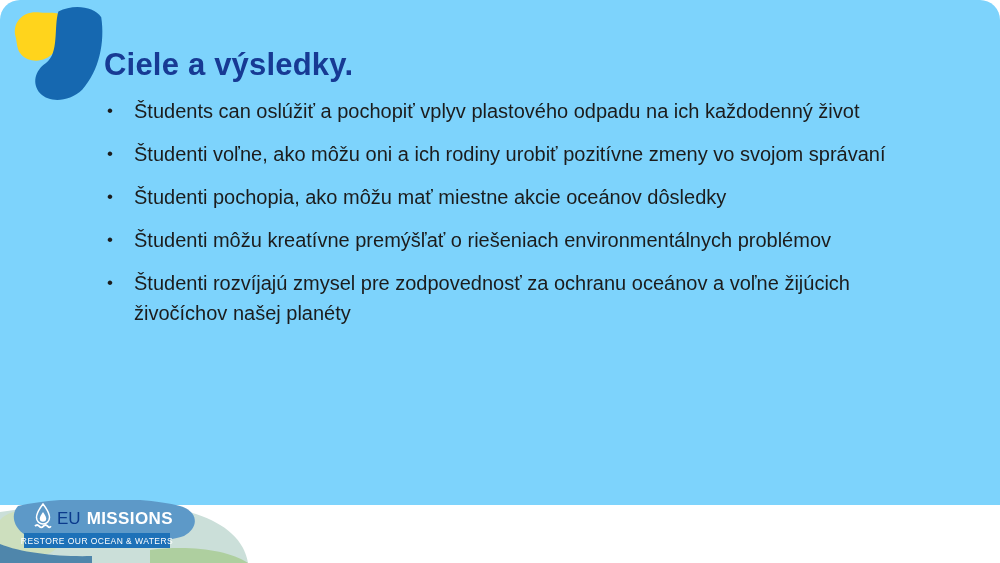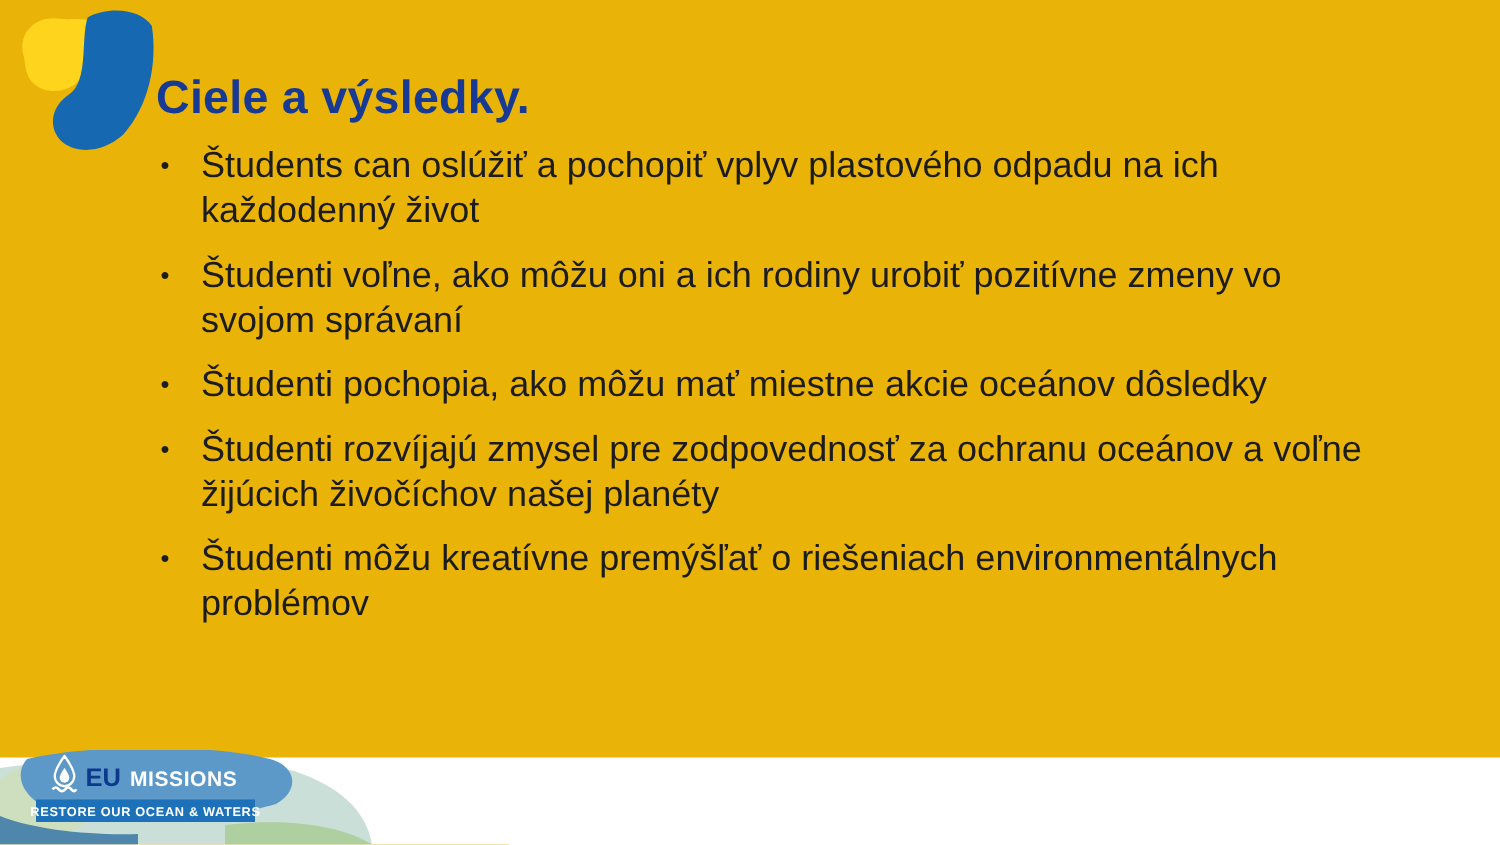--- a/index.html
+++ b/index.html
@@ -1,45 +1,45 @@
 <!DOCTYPE html>
 <html><head>
 <meta charset="utf-8">
 <style>
   html,body{margin:0;padding:0;}
   body{width:1000px;height:563px;overflow:hidden;background:#fff;}
-  .slide{position:relative;width:1000px;height:563px;background:#eab308;
-         font-family:"Liberation Sans",sans-serif;}
+  .slide{position:relative;width:1000px;height:563px;background:#7dd3fc;
+         font-family:"Liberation Sans",sans-serif;border-radius:20px;}
 
   
   .corner-logo{position:absolute;left:6px;top:3px;width:100px;height:102px;}
 
   
   .title{position:absolute;left:104px;top:47px;margin:0;font-size:31px;
          font-weight:bold;color:#173a94;letter-spacing:0.2px;}
 
   
   .bullets{position:absolute;left:105px;top:96px;width:812px;margin:0;padding:0;list-style:none;}
-  .bullets li{position:relative;padding-left:29px;font-size:24px;line-height:30px;
+  .bullets li{position:relative;padding-left:29px;font-size:20px;line-height:30px;
               color:#1c1c1c;margin-bottom:13px;}
   .bullets li::before{content:"\2022";position:absolute;left:2px;top:0;
               font-size:17px;color:#1c1c1c;}
 
   
   .footer{position:absolute;left:0;bottom:0;width:1000px;height:58px;background:#ffffff;}
 
   
   .em-badge{position:absolute;left:0;bottom:0;width:250px;height:63px;}
   .em-bg{position:absolute;left:0;top:0;width:250px;height:63px;}
   .em-row{position:absolute;left:34px;top:3px;display:flex;align-items:flex-end;}
   .em-drop-icon{width:18px;height:27px;margin-right:5px;}
-  .em-eu{font-size:17px;font-weight:bold;color:#0b3a8c;margin-right:6px;line-height:22px;}
-  .em-missions{font-size:14px;font-weight:bold;color:#ffffff;letter-spacing:0.4px;line-height:22px;}
+  .em-eu{font-size:17px;font-weight:normal;color:#0b3a8c;margin-right:6px;line-height:22px;}
+  .em-missions{font-size:17px;font-weight:bold;color:#ffffff;letter-spacing:0.4px;line-height:22px;}
   .em-band{position:absolute;left:24px;top:33px;width:146px;height:15px;background:#1d71b8;
-           color:#ffffff;font-size:8.5px;font-weight:bold;letter-spacing:0.45px;
+           color:#ffffff;font-size:8.5px;font-weight:normal;letter-spacing:0.45px;
            display:flex;align-items:center;justify-content:center;white-space:nowrap;}
   .hidden-defs{position:absolute;width:0;height:0;}
 </style>
 </head>
 <body>
 
 <svg class="hidden-defs" aria-hidden="true">
   <defs>
     <path id="st" d="M0,-2.3 L0.53,-0.73 L2.19,-0.71 L0.86,0.28 L1.35,1.86 L0,0.9 L-1.35,1.86 L-0.86,0.28 L-2.19,-0.71 L-0.53,-0.73 Z"></path>
   </defs>
@@ -51,22 +51,22 @@
     <path d="M10,34 C6,18 20,6 36,9 C45,10 55,7 62,14 C56,26 58,40 50,51 C41,62 24,62 16,53 C11,47 12,42 10,34 Z" fill="#ffd41c"></path>
     <path d="M55,8 C70,0 92,2 100,14 C104,40 98,70 80,90 C66,103 46,104 36,94 C27,84 30,70 42,62 C56,52 50,24 55,8 Z" fill="#1668b0"></path>
   </svg>
 
   <h1 class="title">Ciele a výsledky.</h1>
 
   <ul class="bullets">
     <li><span>Študents can oslúžiť a pochopiť vplyv plastového odpadu na ich každodenný život</span></li>
     <li><span>Študenti voľne, ako môžu oni a ich rodiny urobiť pozitívne zmeny vo svojom správaní</span></li>
     <li><span>Študenti pochopia, ako môžu mať miestne akcie oceánov dôsledky</span></li>
+    <li><span>Študenti môžu kreatívne premýšľať o riešeniach environmentálnych problémov</span></li>
     <li><span>Študenti rozvíjajú zmysel pre zodpovednosť za ochranu oceánov a voľne žijúcich živočíchov našej planéty</span></li>
-    <li><span>Študenti môžu kreatívne premýšľať o riešeniach environmentálnych problémov</span></li>
   </ul>
 
   <div class="footer">
 
     <div class="em-badge">
       <svg class="em-bg" viewBox="0 0 250 63">
         <path d="M0,12 C70,2 150,0 196,14 C226,24 244,40 248,63 L0,63 Z" fill="#cbdfd9"></path>
         <path d="M0,20 C10,8 42,6 56,16 C70,26 66,45 50,53 C30,61 8,55 0,45 Z" fill="#cddfbe"></path>
         <path d="M150,50 C190,45 228,50 248,63 L150,63 Z" fill="#aecf9f"></path>
         <path d="M0,44 C22,53 60,57 92,56 L92,63 L0,63 Z" fill="#4f86ab"></path>

